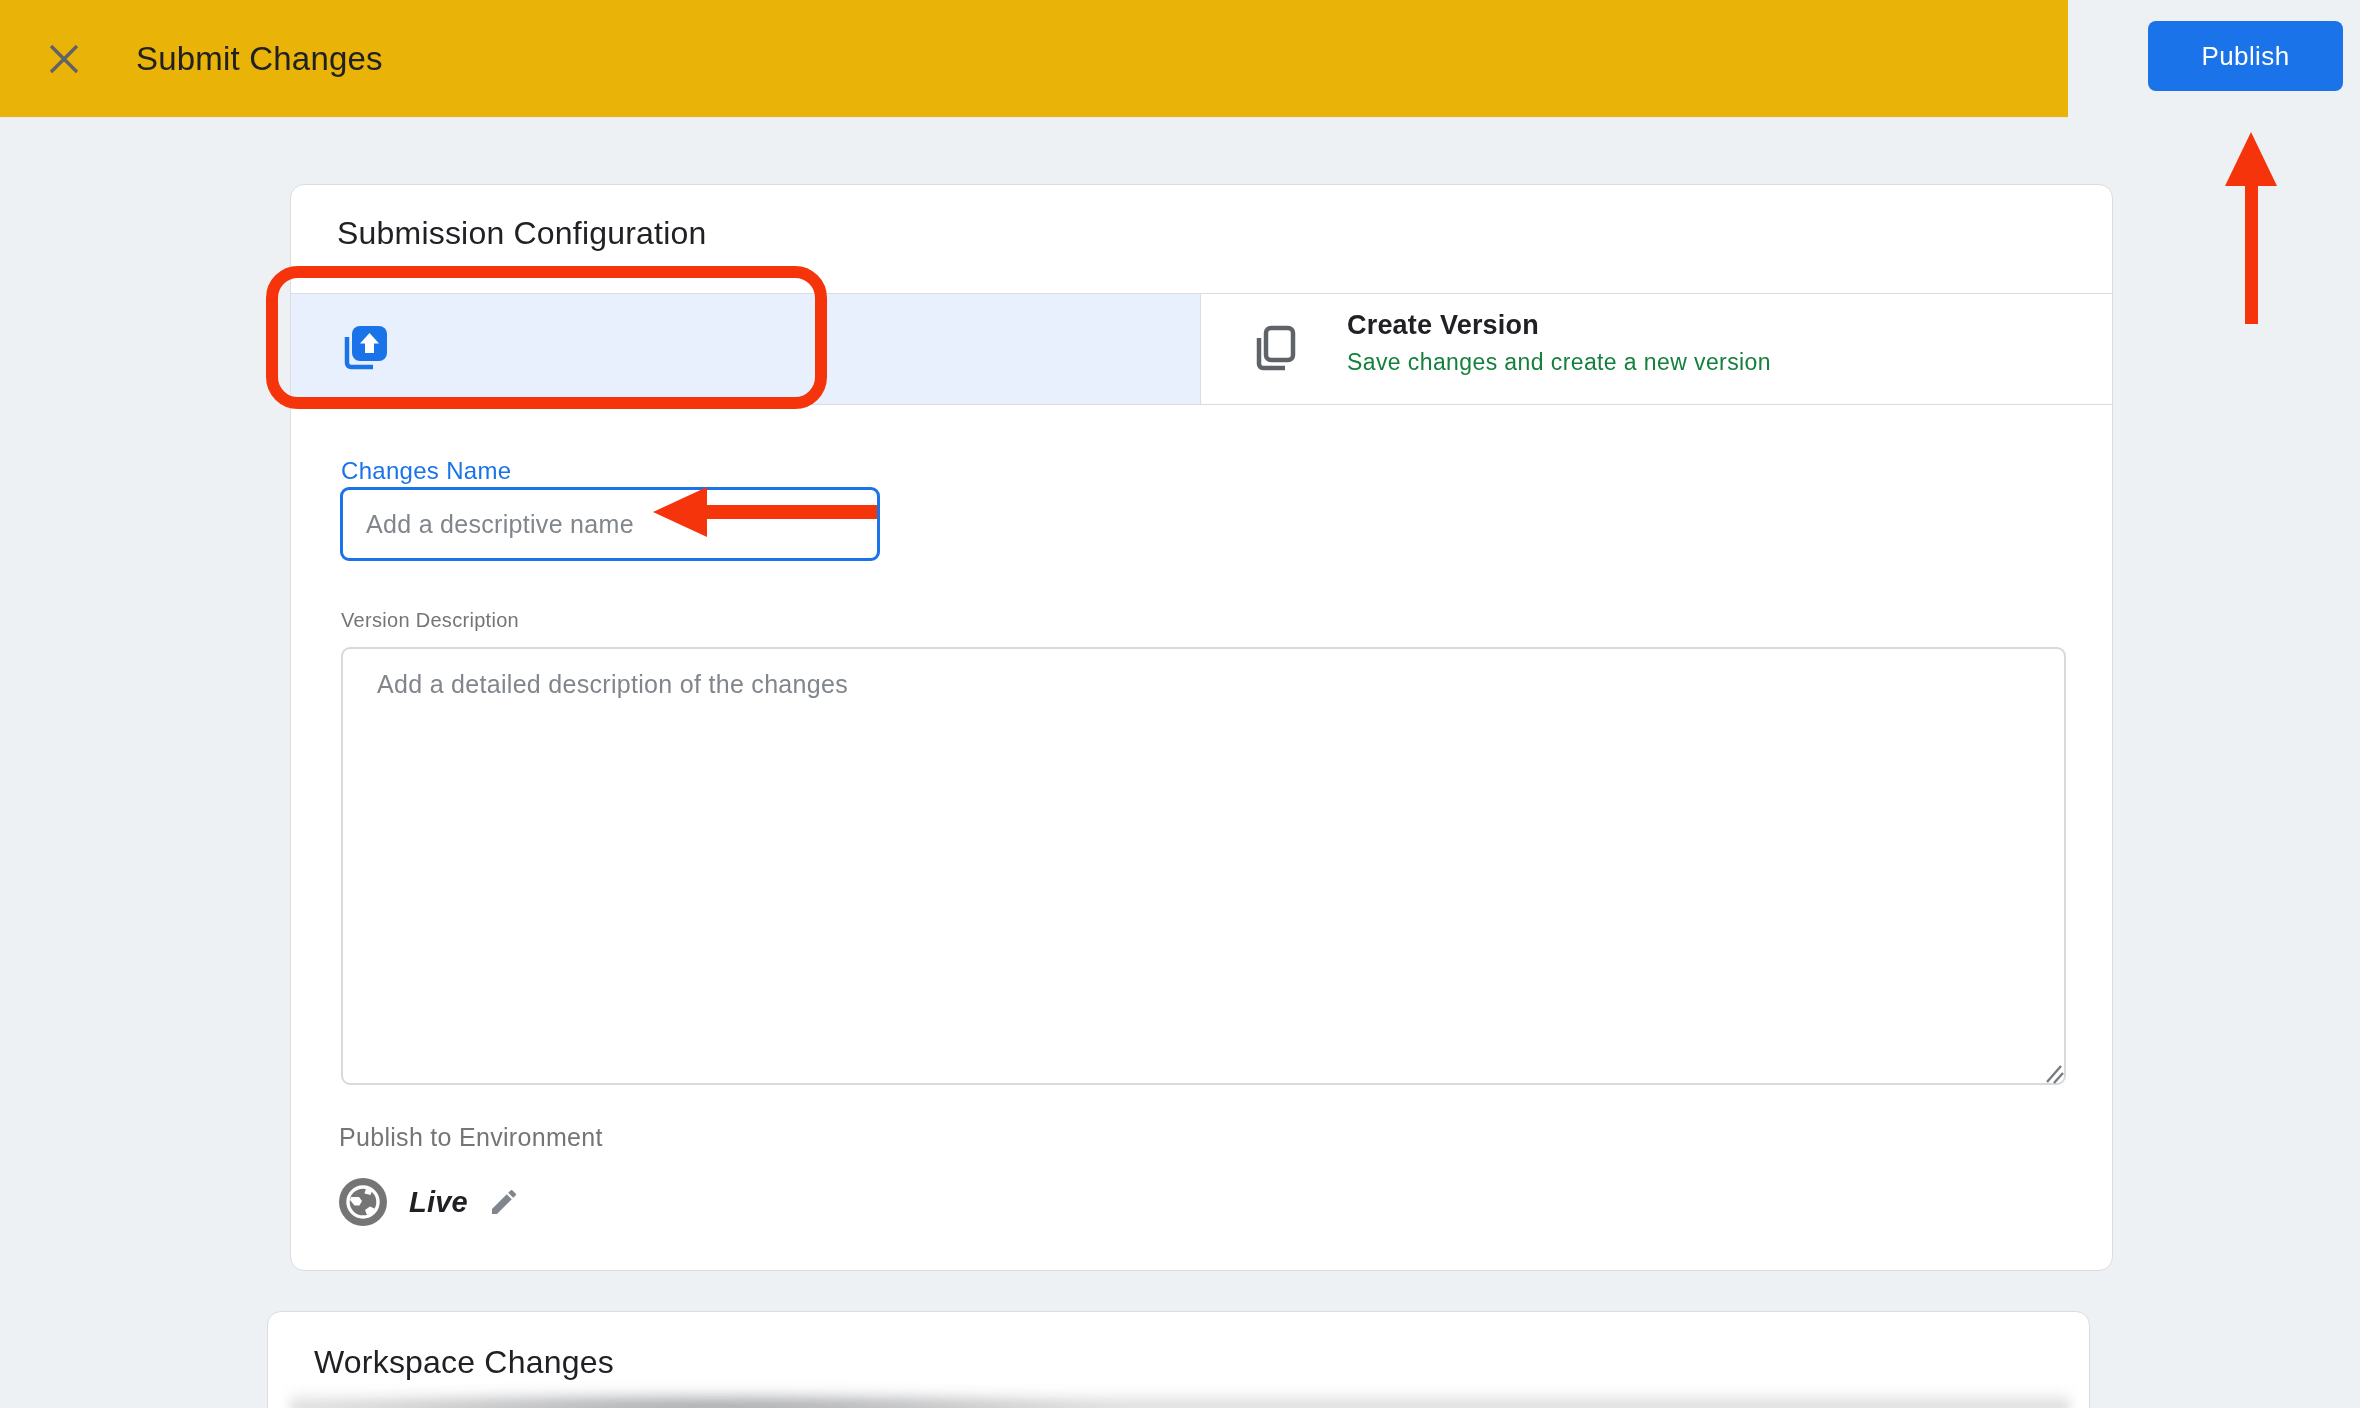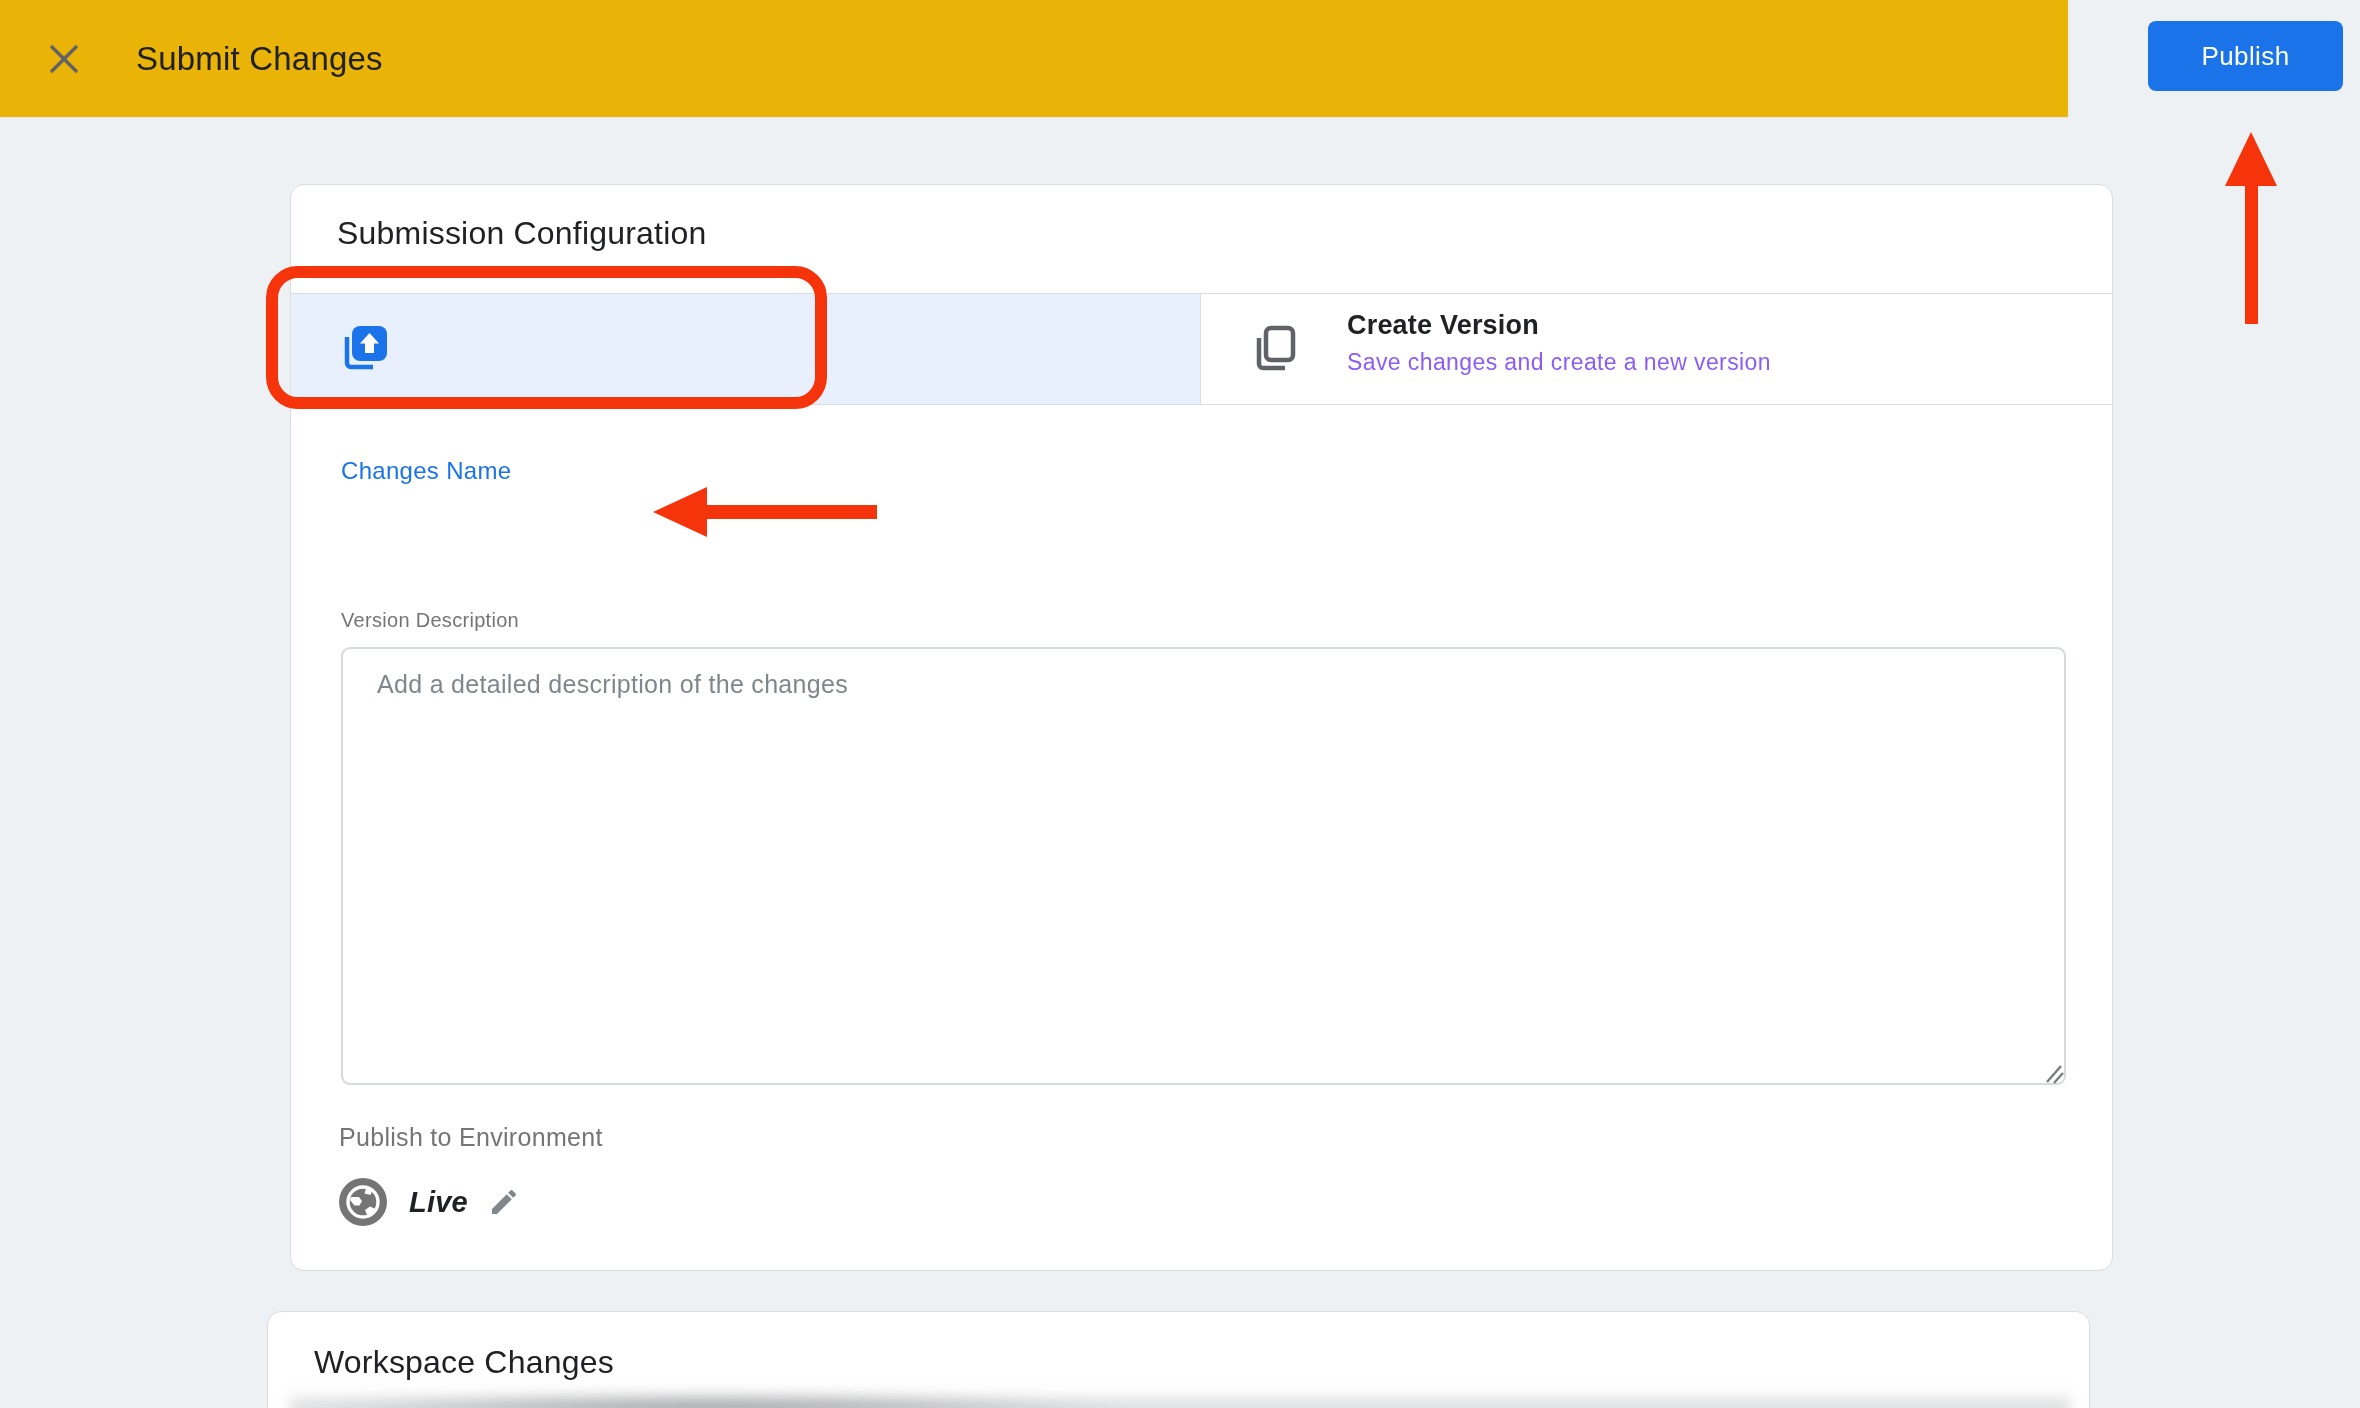--- a/index.html
+++ b/index.html
@@ -53,21 +53,21 @@
   .option-selected { width:910px; background:#e8f0fe; }
   .option-plain { width:913px; background:#ffffff; border-left:1px solid #dadce0; }
   .option-icon { position:absolute; left:48px; top:31px; }
   .option-plain .option-icon { left:50px; top:31px; }
   .option-text { position:absolute; left:142px; top:16px; }
   .option-plain .option-text { left:146px; }
   .option-title { font-size:27px; font-weight:600; letter-spacing:.2px; white-space:nowrap; }
   .option-selected .option-title { color:#1a73e8; }
   .option-plain   .option-title { color:#202124; }
   .option-subtitle { margin-top:8px; font-size:23px; letter-spacing:.4px; color:#5f6368; white-space:nowrap; }
-  .option-plain .option-subtitle { color:#8b5cf6;text-align:right; }
+  .option-plain .option-subtitle { color:#15803d;text-align:right; }
 
   
   .vn-label {
     position:absolute; left:50px; top:272px;
     font-size:24px; color:#1a73e8; letter-spacing:.3px;
   }
   .vn-input {
     position:absolute; left:49px; top:302px; width:540px; height:74px;
     border:3px solid #1a73e8; border-radius:9px;
     padding:0 23px; font-size:25px; font-family:inherit; color:#202124;
@@ -167,20 +167,21 @@
         </svg>
       </span>
       <div class="option-text">
         <div class="option-title">Create Version</div>
         <div class="option-subtitle">Save changes and create a new version</div>
       </div>
     </div>
   </div>
 
   <div class="vn-label">Changes Name</div>
+  <input class="vn-input" type="text" placeholder="Add a descriptive name" style="">
 
   <div class="vd-label">Version Description</div>
   <textarea class="vd-textarea" placeholder="Add a detailed description of the changes" style=""></textarea>
   <span class="resize-glyph">
     <svg width="22" height="20" viewBox="0 0 22 20">
       <line x1="3" y1="17" x2="17" y2="1" stroke="#787c80" stroke-width="2.4"></line>
       <line x1="10" y1="18" x2="19" y2="8" stroke="#787c80" stroke-width="2.4"></line>
     </svg>
   </span>
 

